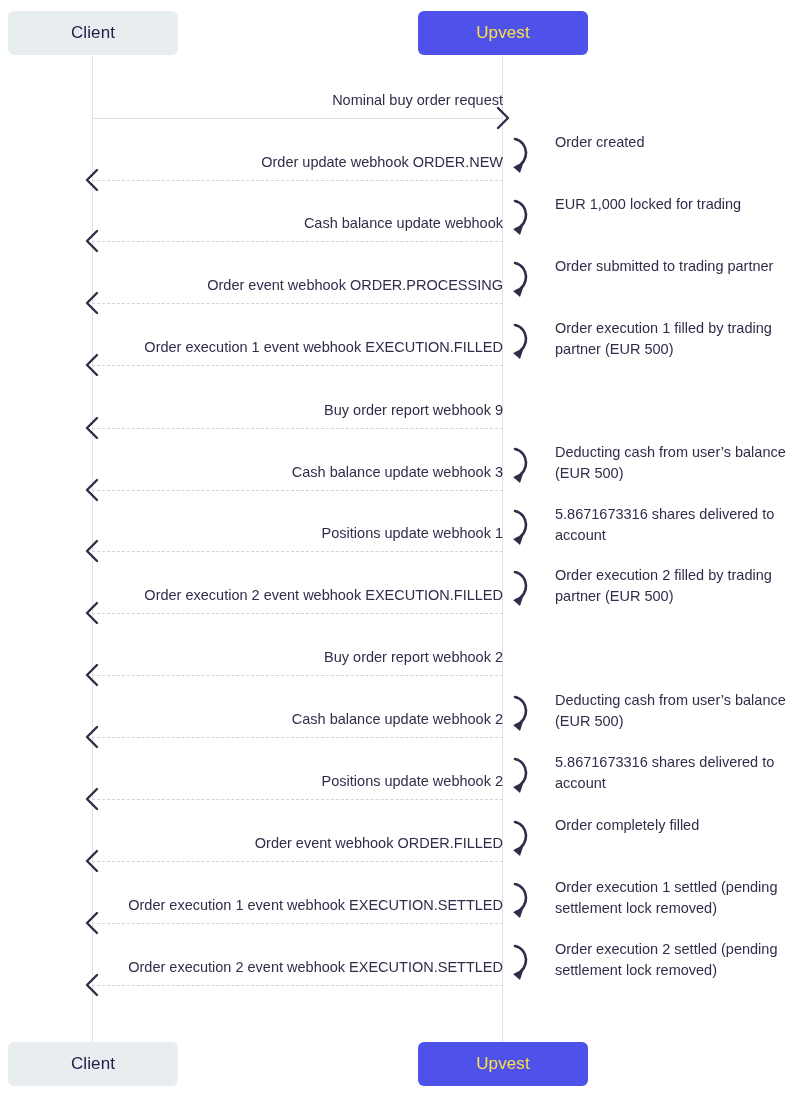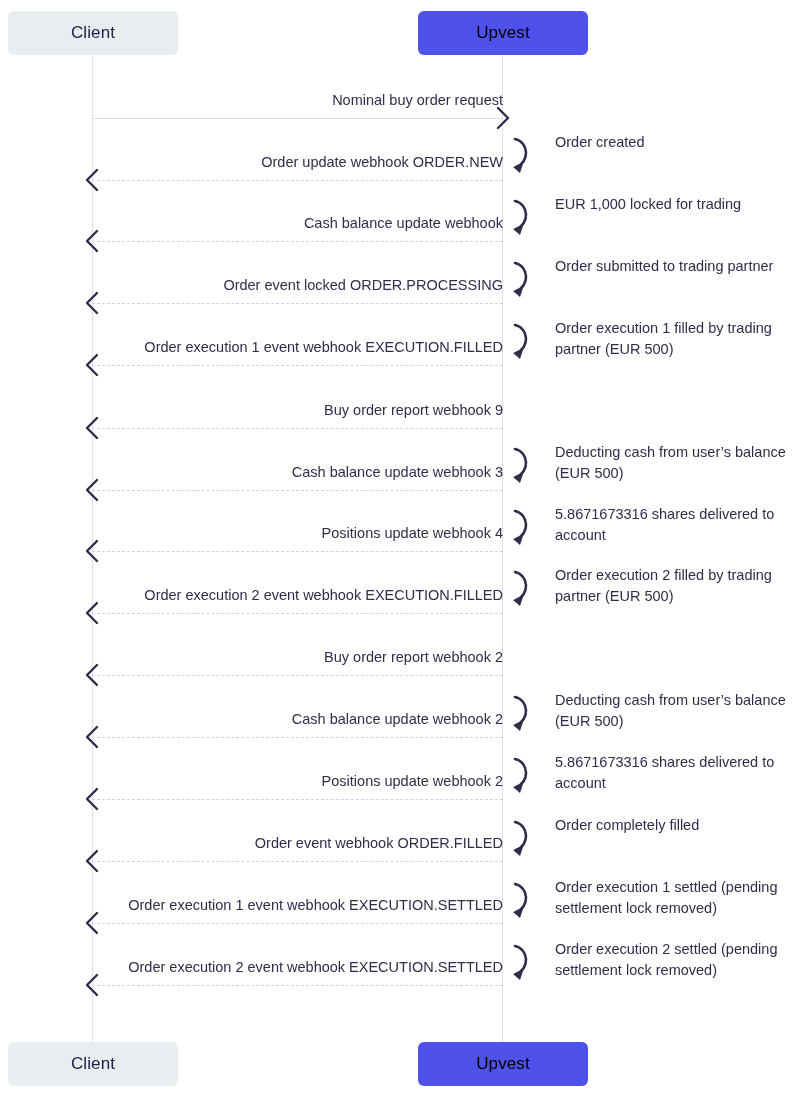--- a/index.html
+++ b/index.html
@@ -33,21 +33,21 @@
     font-size: 17px;
     letter-spacing: 0.1px;
     box-sizing: border-box;
   }
   .actor-client {
     background: #e8eef0;
     color: #20204a;
   }
   .actor-upvest {
     background: #4f52ea;
-    color: #000000;
+    color: #fde047;
   }
 
   #client-head  { left: 8px;   top: 11px;   width: 170px; }
   #upvest-head  { left: 418px; top: 11px;   width: 170px; }
   #client-foot  { left: 8px;   top: 1042px; width: 170px; }
   #upvest-foot  { left: 418px; top: 1042px; width: 170px; }
 
   
   .lifeline {
     position: absolute;
@@ -155,21 +155,21 @@
         <div class="head"><svg width="18" height="24" viewBox="0 0 18 24">
             <path d="M14 2 L4 12 L14 22" fill="none" stroke="#2e2e4a" stroke-width="2.4" stroke-linecap="round" stroke-linejoin="round"></path>
           </svg></div>
         <div class="label">Cash balance update webhook</div>
       </div>
       <div class="msg to-left dashed" style="top: 303px;">
         <div class="line"></div>
         <div class="head"><svg width="18" height="24" viewBox="0 0 18 24">
             <path d="M14 2 L4 12 L14 22" fill="none" stroke="#2e2e4a" stroke-width="2.4" stroke-linecap="round" stroke-linejoin="round"></path>
           </svg></div>
-        <div class="label">Order event locked ORDER.PROCESSING</div>
+        <div class="label">Order event webhook ORDER.PROCESSING</div>
       </div>
       <div class="msg to-left dashed" style="top: 365px;">
         <div class="line"></div>
         <div class="head"><svg width="18" height="24" viewBox="0 0 18 24">
             <path d="M14 2 L4 12 L14 22" fill="none" stroke="#2e2e4a" stroke-width="2.4" stroke-linecap="round" stroke-linejoin="round"></path>
           </svg></div>
         <div class="label">Order execution 1 event webhook EXECUTION.FILLED</div>
       </div>
       <div class="msg to-left dashed" style="top: 428px;">
         <div class="line"></div>
@@ -183,21 +183,21 @@
         <div class="head"><svg width="18" height="24" viewBox="0 0 18 24">
             <path d="M14 2 L4 12 L14 22" fill="none" stroke="#2e2e4a" stroke-width="2.4" stroke-linecap="round" stroke-linejoin="round"></path>
           </svg></div>
         <div class="label">Cash balance update webhook 3</div>
       </div>
       <div class="msg to-left dashed" style="top: 551px;">
         <div class="line"></div>
         <div class="head"><svg width="18" height="24" viewBox="0 0 18 24">
             <path d="M14 2 L4 12 L14 22" fill="none" stroke="#2e2e4a" stroke-width="2.4" stroke-linecap="round" stroke-linejoin="round"></path>
           </svg></div>
-        <div class="label">Positions update webhook 4</div>
+        <div class="label">Positions update webhook 1</div>
       </div>
       <div class="msg to-left dashed" style="top: 613px;">
         <div class="line"></div>
         <div class="head"><svg width="18" height="24" viewBox="0 0 18 24">
             <path d="M14 2 L4 12 L14 22" fill="none" stroke="#2e2e4a" stroke-width="2.4" stroke-linecap="round" stroke-linejoin="round"></path>
           </svg></div>
         <div class="label">Order execution 2 event webhook EXECUTION.FILLED</div>
       </div>
       <div class="msg to-left dashed" style="top: 675px;">
         <div class="line"></div>

